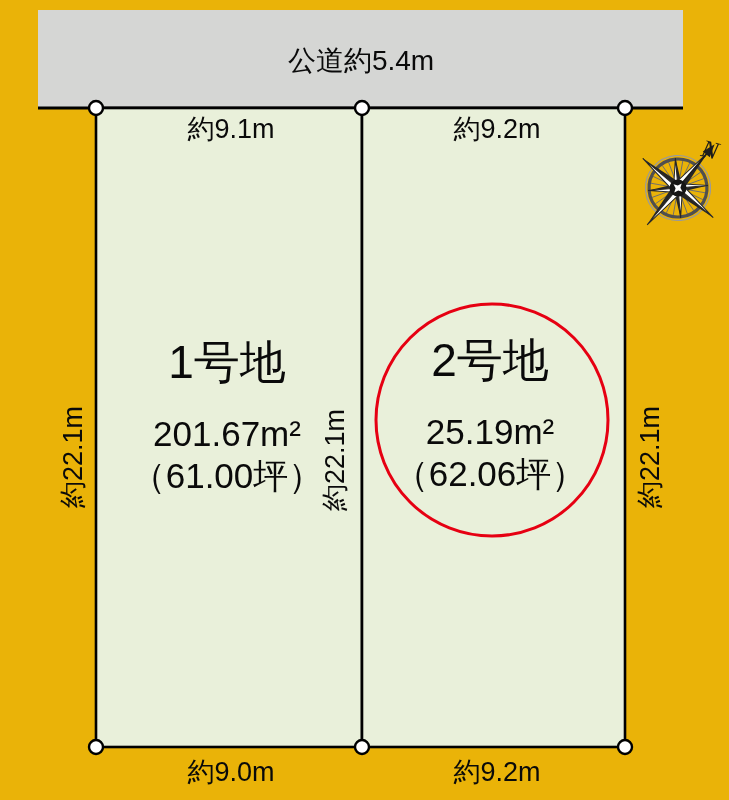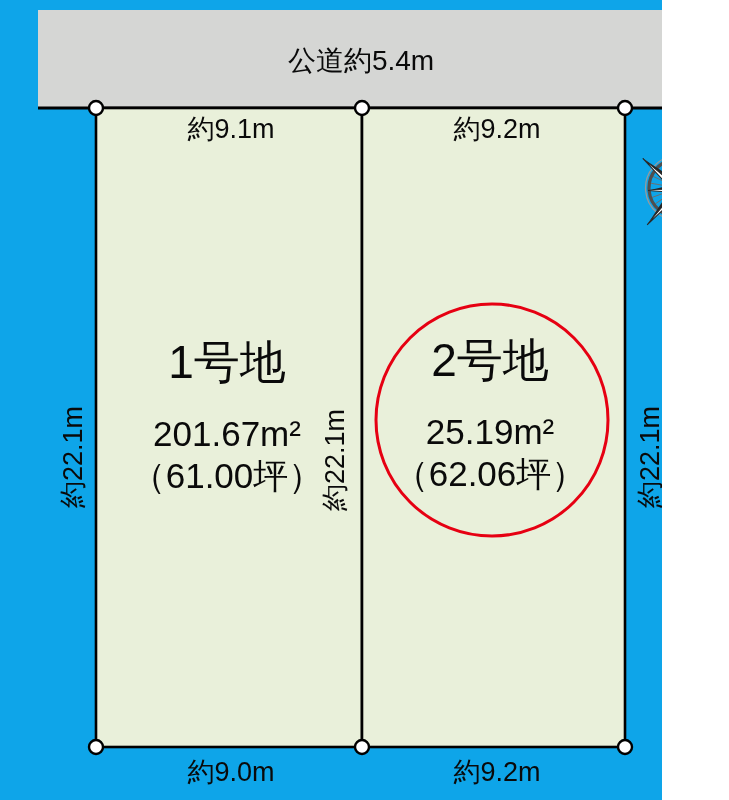--- a/index.html
+++ b/index.html
@@ -1,16 +1,16 @@
 <!DOCTYPE html>
 <html><head>
 <meta charset="utf-8">
 <style>
   html,body{margin:0;padding:0;background:#ffffff;}
-  .stage{position:relative;width:662px;height:800px;background:#0ea5e9;overflow:hidden;
+  .stage{position:relative;width:729px;height:800px;background:#eab308;overflow:hidden;
          font-family:"Liberation Sans","DejaVu Sans",sans-serif;}
   svg{display:block;}
   text{fill:#0a0a0a;font-family:"Liberation Sans","DejaVu Sans",sans-serif;}
   .dim{font-size:27px;}
   .road-label{font-size:28px;}
   .lot-name{font-size:46px;font-weight:500;}
   .lot-area{font-size:35px;}
   .north{font-size:25px;font-style:italic;font-family:"Liberation Serif","DejaVu Serif",serif;fill:#1a1a1a;}
 </style>
 </head>

